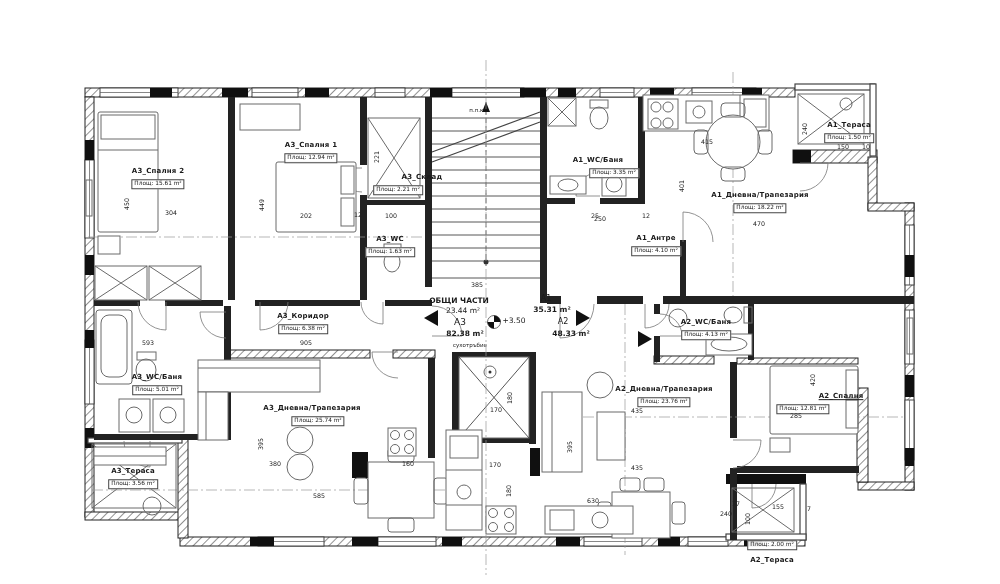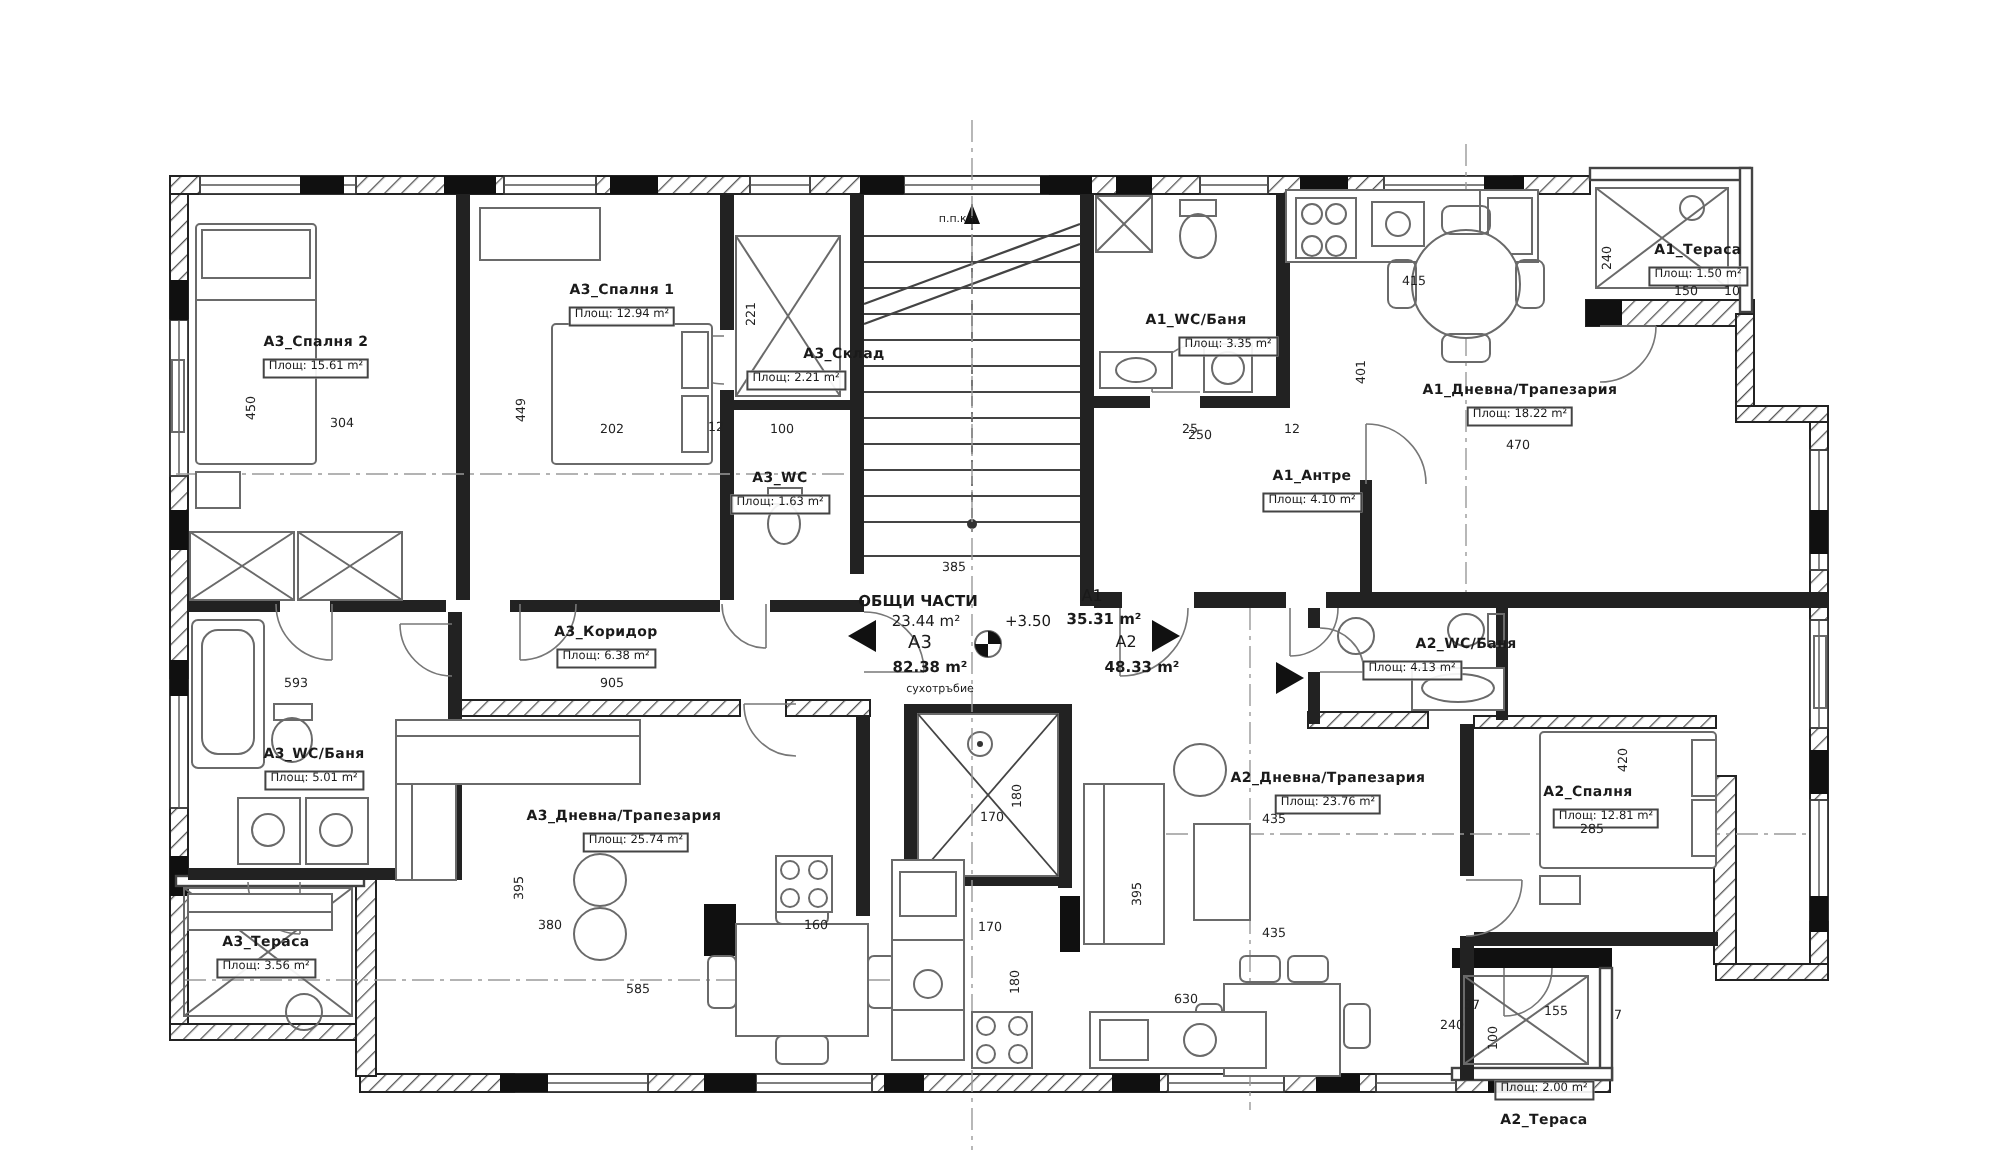--- a/index.html
+++ b/index.html
@@ -382,21 +382,21 @@
     <path class="blk" d="M494,322 L494,328.5 A6.5,6.5 0 0 1 487.5,322 Z"></path>
   </g>
 </svg>
 
 <div id="labels">
   <div class="t plain" style="left:459px;top:301px;font-weight:bold;">ОБЩИ ЧАСТИ</div>
   <div class="t plain" style="left:463px;top:311px;">23.44 m²</div>
   <div class="t id" style="left:460px;top:323px;">А3</div>
   <div class="t tot" style="left:465px;top:334px;">82.38 m²</div>
   <div class="t small" style="left:470px;top:345px;">сухотръбие</div>
-  <div class="t plain" style="left:514px;top:311px;">+3.50</div>
+  <div class="t plain" style="left:514px;top:321px;">+3.50</div>
   <div class="t id" style="left:546px;top:299px;font-size:8px;">А1</div>
   <div class="t tot" style="left:552px;top:310px;">35.31 m²</div>
   <div class="t id" style="left:563px;top:322px;font-size:8px;">А2</div>
   <div class="t tot" style="left:571px;top:334px;">48.33 m²</div>
   <div class="t small" style="left:479px;top:110px;">п.п.кл.</div>
 <div class="t name" style="left: 158px; top: 172px;">А3_Спалня 2</div>
       <div class="t area" style="left: 158px; top: 184px;">Площ: 15.61 m²</div>
       <div class="t name" style="left: 311px; top: 146px;">А3_Спалня 1</div>
       <div class="t area" style="left: 311px; top: 158px;">Площ: 12.94 m²</div>
       <div class="t name" style="left: 398px; top: 178px; margin-left: 24px;">А3_Склад</div>
@@ -412,23 +412,23 @@
       <div class="t name" style="left: 133px; top: 472px;">А3_Тераса</div>
       <div class="t area" style="left: 133px; top: 484px;">Площ: 3.56 m²</div>
       <div class="t name" style="left: 598px; top: 161px;">А1_WC/Баня</div>
       <div class="t area" style="left: 614px; top: 173px;">Площ: 3.35 m²</div>
       <div class="t name" style="left: 656px; top: 239px;">А1_Антре</div>
       <div class="t area" style="left: 656px; top: 251px;">Площ: 4.10 m²</div>
       <div class="t name" style="left: 760px; top: 196px;">А1_Дневна/Трапезария</div>
       <div class="t area" style="left: 760px; top: 208px;">Площ: 18.22 m²</div>
       <div class="t name" style="left: 849px; top: 126px;">А1_Тераса</div>
       <div class="t area" style="left: 849px; top: 138px;">Площ: 1.50 m²</div>
-      <div class="t name" style="left: 733px; top: 323px;">А2_WC/Баня</div>
+      <div class="t name" style="left: 706px; top: 323px;">А2_WC/Баня</div>
       <div class="t area" style="left: 706px; top: 335px;">Площ: 4.13 m²</div>
-      <div class="t name" style="left: 794px; top: 397px;">А2_Спалня</div>
+      <div class="t name" style="left: 841px; top: 397px; text-decoration: underline;">А2_Спалня</div>
       <div class="t area" style="left: 803px; top: 409px;">Площ: 12.81 m²</div>
       <div class="t name" style="left: 664px; top: 390px;">А2_Дневна/Трапезария</div>
       <div class="t area" style="left: 664px; top: 402px;">Площ: 23.76 m²</div>
       <div class="t name" style="left: 772px; top: 533px; margin-top: 28px;">А2_Тераса</div>
       <div class="t area" style="left: 772px; top: 545px;">Площ: 2.00 m²</div>
       <div class="t dim" style="left: 171px; top: 213px;">304</div>
       <div class="t dim v" style="left: 127px; top: 204px;">450</div>
       <div class="t dim" style="left: 306px; top: 216px;">202</div>
       <div class="t dim v" style="left: 262px; top: 205px;">449</div>
       <div class="t dim v" style="left: 377px; top: 157px;">221</div>

